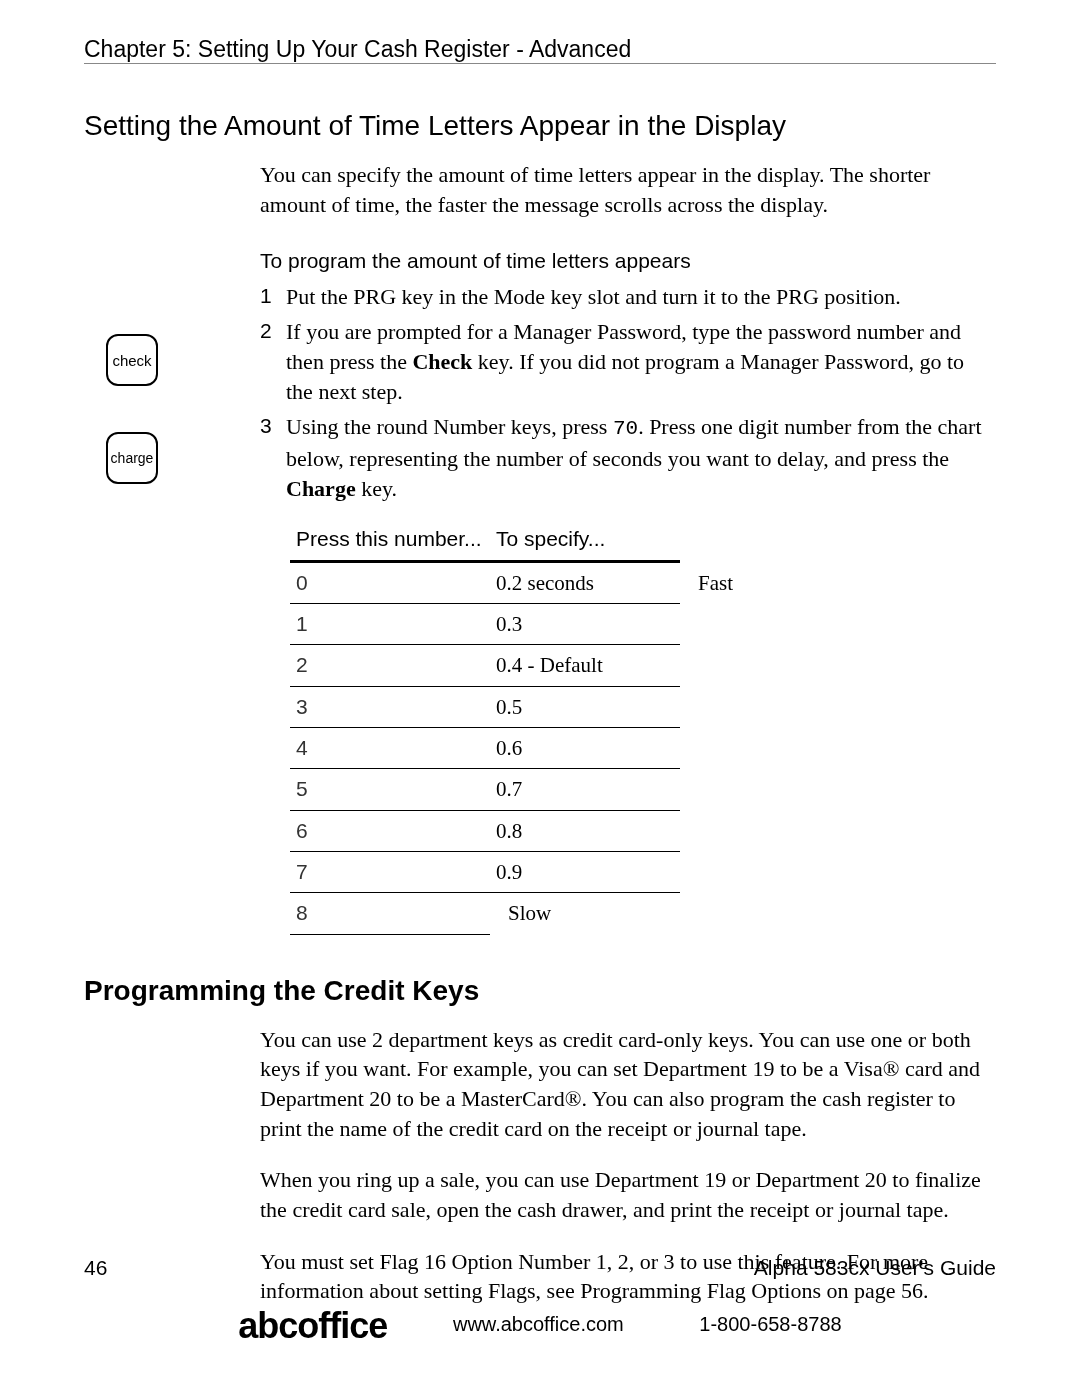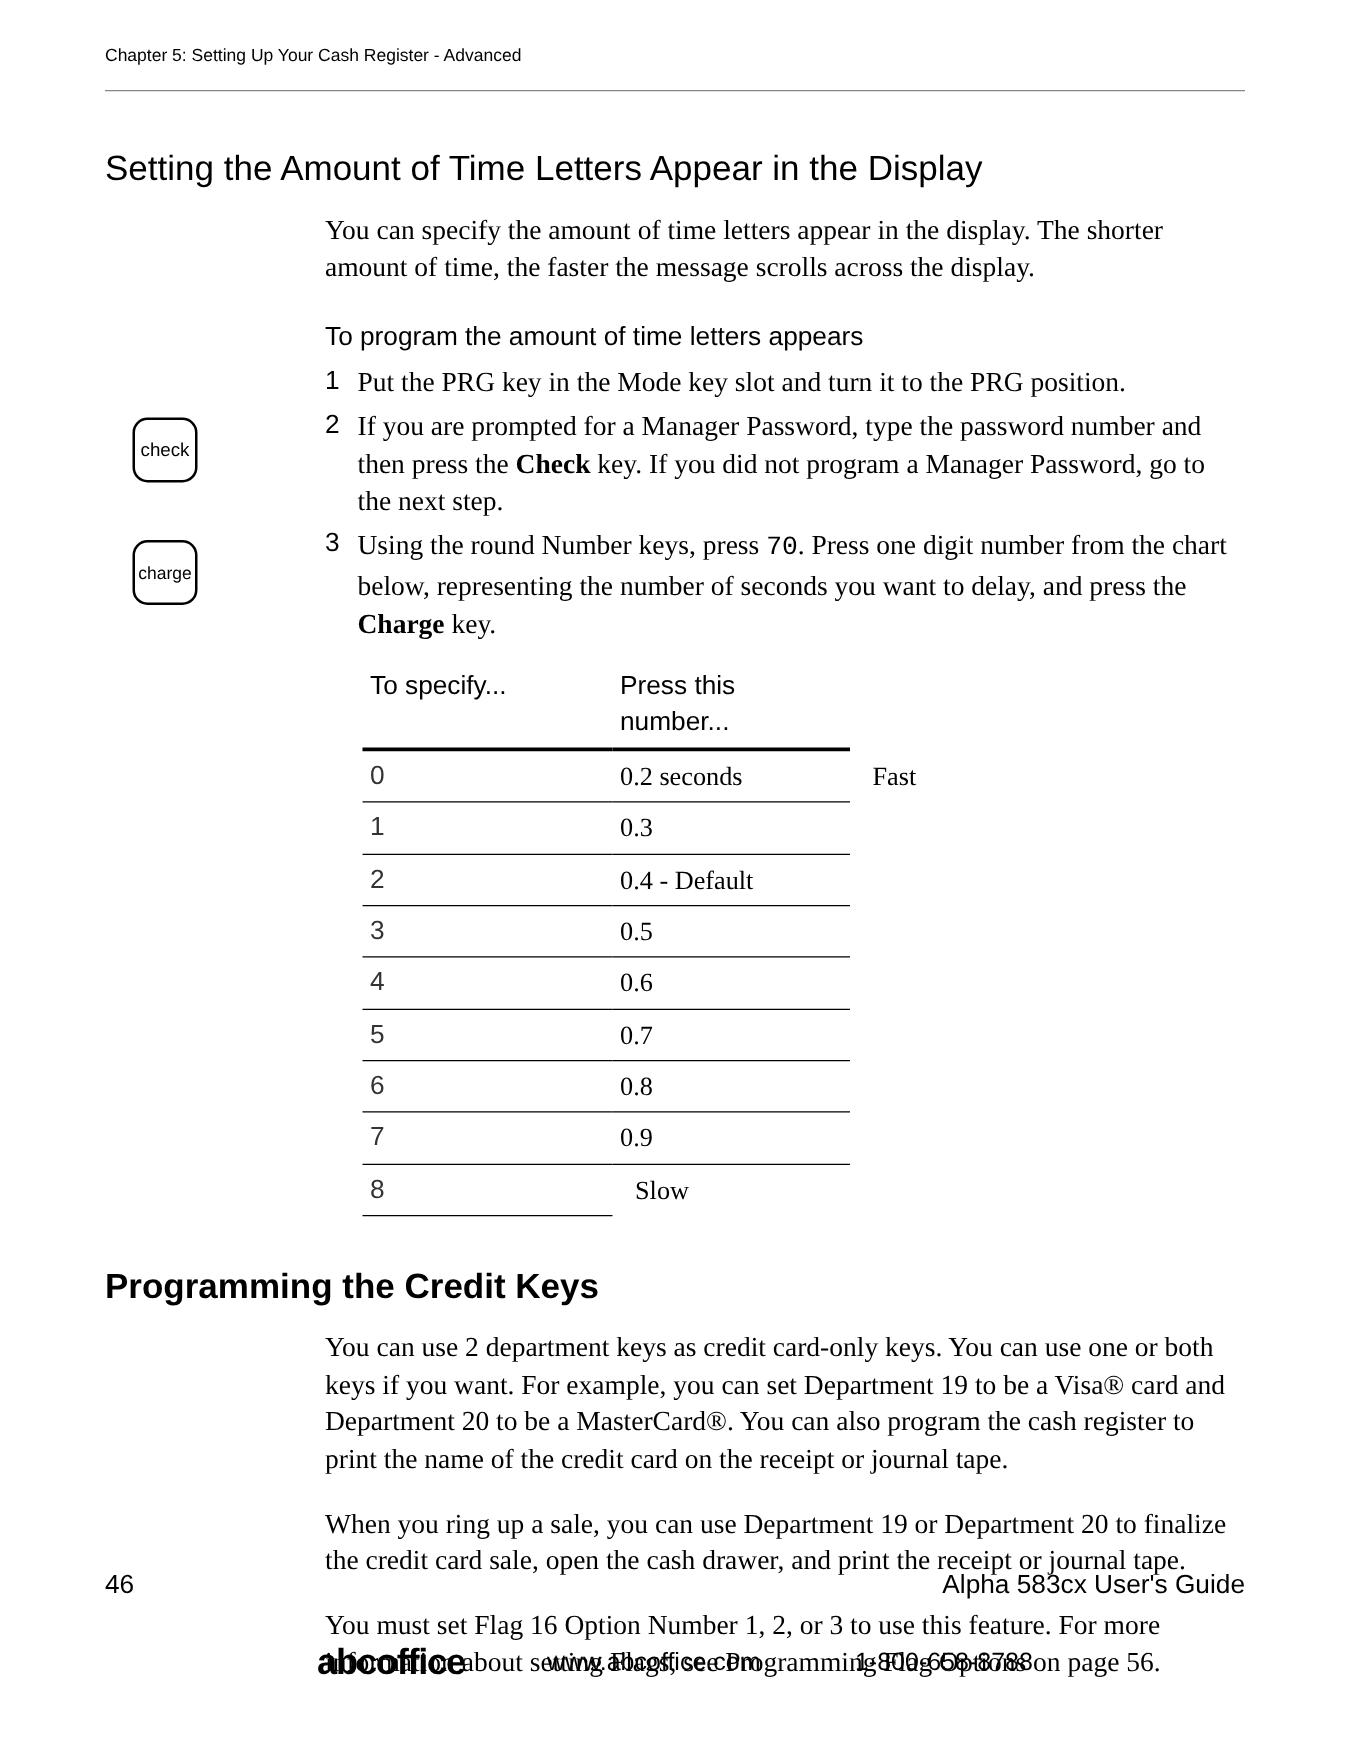--- a/index.html
+++ b/index.html
@@ -5,22 +5,22 @@
   * { box-sizing: border-box; margin: 0; padding: 0; }
   html, body { width: 1080px; height: 1397px; background: #fff; }
   body {
     font-family: Georgia, "Times New Roman", serif;
     color: #000;
     position: relative;
     padding: 36px 84px 0 84px;
   }
   .sans { font-family: "Helvetica Neue", Helvetica, Arial, sans-serif; }
   .chapter-header {
-    font-size: 14px;
-    padding-bottom: 20px;
+    font-size: 23px;
+    padding-bottom: 0;
     border-bottom: 1px solid #888;
     margin-bottom: 46px;
   }
   .section-h1 {
     font-size: 28px;
     font-weight: 400;
     margin-bottom: 18px;
   }
   .section-h1.bold { font-weight: 700; }
   .body-block {
@@ -96,21 +96,21 @@
   }
   .brand-line {
     position: absolute;
     left: 0; right: 0;
     bottom: 50px;
     text-align: center;
     font-size: 20px;
   }
   .brand-line .brand {
     font-weight: 900;
-    font-size: 29px;
+    font-size: 36px;
     letter-spacing: -1px;
     vertical-align: middle;
     margin-right: 60px;
   }
   .brand-line .url { margin-right: 70px; }
 </style>
 </head>
 <body>
 
 <div class="chapter-header sans">Chapter 5:   Setting Up Your Cash Register - Advanced</div>
@@ -138,22 +138,22 @@
   </div>
 
   <div class="step-row">
     <div class="step-num sans">3</div>
     <div class="step-text">
       <span>Using the round Number keys, press </span><span class="code70">70</span><span>. Press one digit number from the chart below, representing the number of seconds you want to delay, and press the </span><b>Charge</b><span> key.</span>
     </div>
   </div>
 
   <div class="timing-table">
+    <div class="th sans">Press this number...</div>
     <div class="th sans">To specify...</div>
-    <div class="th sans">Press this number...</div>
     <div class="th nob"></div>
 
   <div class="td mono">0</div>
       <div class="td">0.2 seconds</div>
       <div class="td nob note">Fast</div>
       <div class="td mono">1</div>
       <div class="td">0.3</div>
       <div class="td nob note"></div>
       <div class="td mono">2</div>
       <div class="td">0.4 - Default</div>

